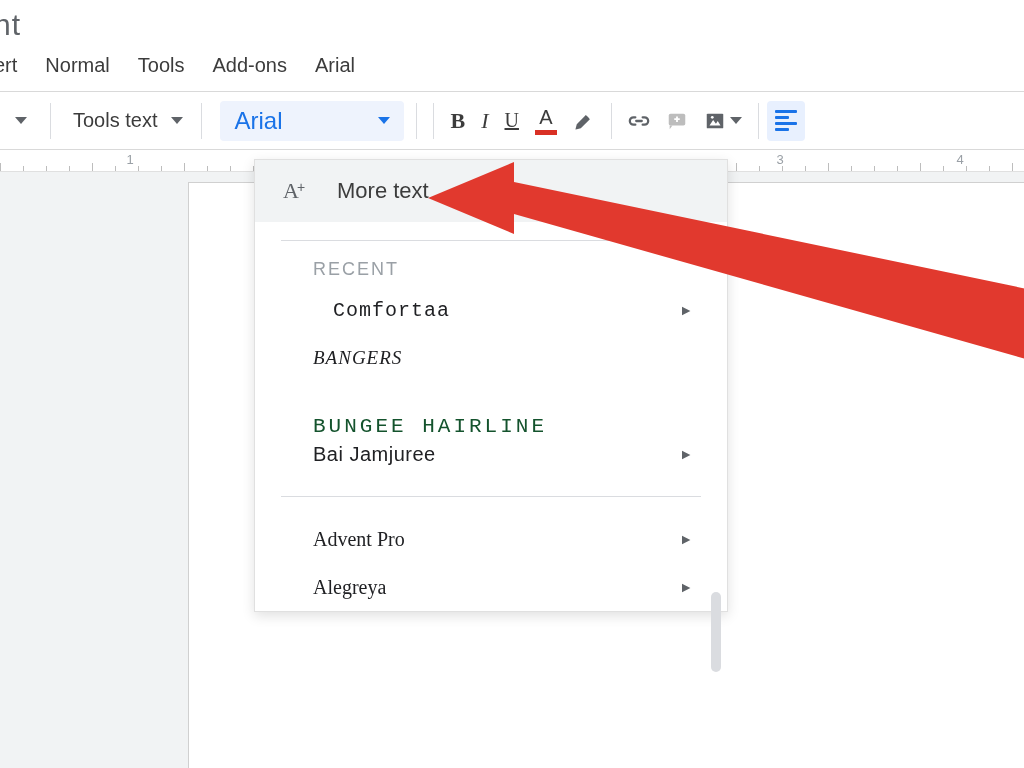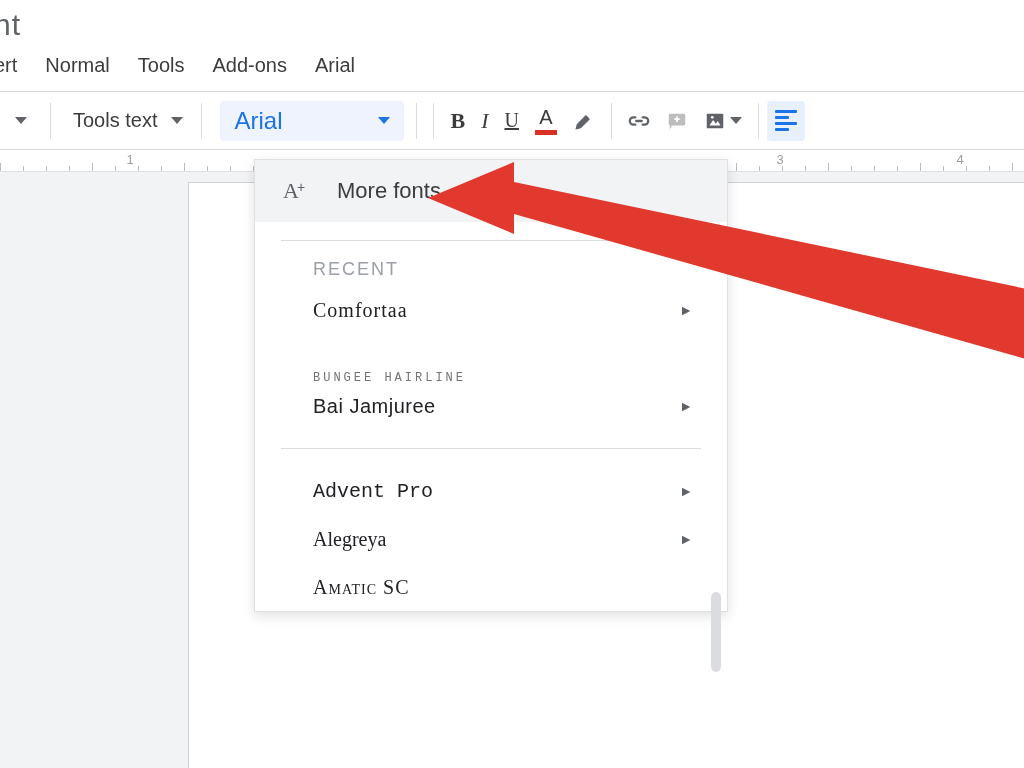--- a/index.html
+++ b/index.html
@@ -384,53 +384,53 @@
 </div>
 
 <div class="font-menu">
   <div class="more-fonts">
     <span class="icon" style="width:28px;height:28px;">
       <svg viewBox="0 0 28 28">
         <text x="2" y="21" font-family="Times New Roman" font-size="22" fill="#5f6368">A</text>
         <text x="16" y="15" font-family="Arial" font-size="14" fill="#5f6368">+</text>
       </svg>
     </span>
-    <span>More fonts</span>
+    <span>More text</span>
   </div>
 
   <div class="divider"></div>
   <div class="section-label">RECENT</div>
 
   <div id="recent-list">
       <div class="font-item">
-        <span style="font-family:Liberation Serif, serif;letter-spacing:1px;">Comfortaa</span>
+        <span style="font-family:Liberation Mono, monospace;letter-spacing:1px;margin-left:20px;">Comfortaa</span>
         <span class="submenu-arrow">►</span>
       </div>
       <div class="font-item">
-        <span style="font-family:'Courier New',monospace;letter-spacing:3px;font-size:12px;color:#737373;margin-top:40px;">BUNGEE HAIRLINE</span>
+        <span style="font-family:Impact,Arial Black;font-size:19px;letter-spacing:1px;font-style:italic;">BANGERS</span>
+      </div>
+      <div class="font-item">
+        <span style="font-family:'Courier New',monospace;letter-spacing:3px;font-size:21px;color:#14532d;margin-top:40px;">BUNGEE HAIRLINE</span>
       </div>
       <div class="font-item">
         <span style="font-family:Arial;letter-spacing:0.5px;">Bai Jamjuree</span>
         <span class="submenu-arrow">►</span>
       </div>
     </div>
 
   <div class="divider"></div>
 
   <div id="all-list">
       <div class="font-item">
-        <span style="font-family:Liberation Mono, monospace;font-weight:300;">Advent Pro</span>
+        <span style="font-family:Liberation Serif, serif;font-weight:300;">Advent Pro</span>
         <span class="submenu-arrow">►</span>
       </div>
       <div class="font-item">
         <span style="font-family:Georgia,serif;">Alegreya</span>
         <span class="submenu-arrow">►</span>
-      </div>
-      <div class="font-item">
-        <span style="font-family:'Comic Sans MS',cursive;font-variant:small-caps;letter-spacing:1px;">Amatic SC</span>
       </div>
     </div>
 
   <div class="menu-scroll-thumb"></div>
 </div>
 
 <svg class="red-arrow" viewBox="0 0 700 240" preserveAspectRatio="none">
   <polygon points="0,36 86,0 86,20 700,148 700,226 86,52 86,72" fill="#e1392e"></polygon>
 </svg>
 

